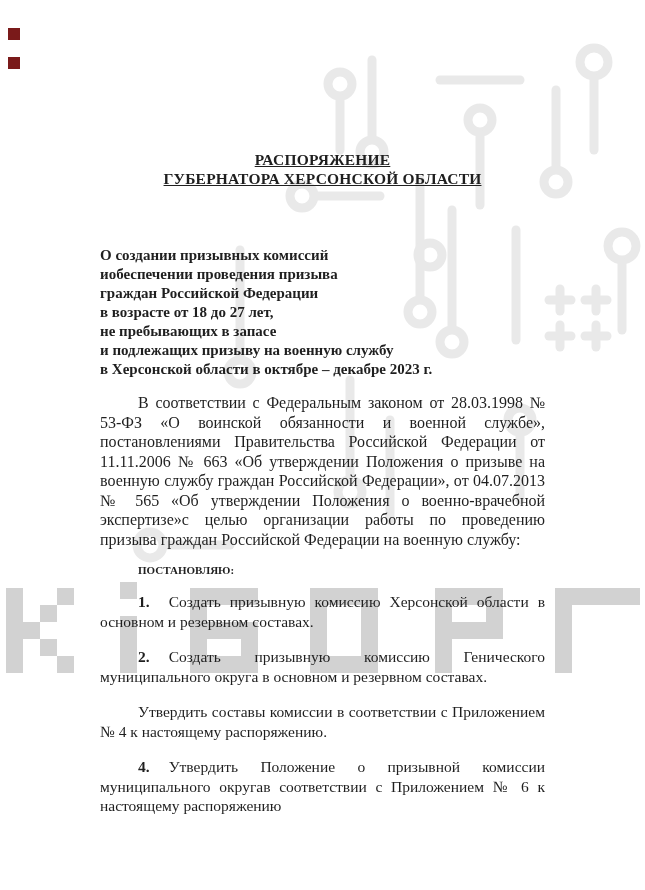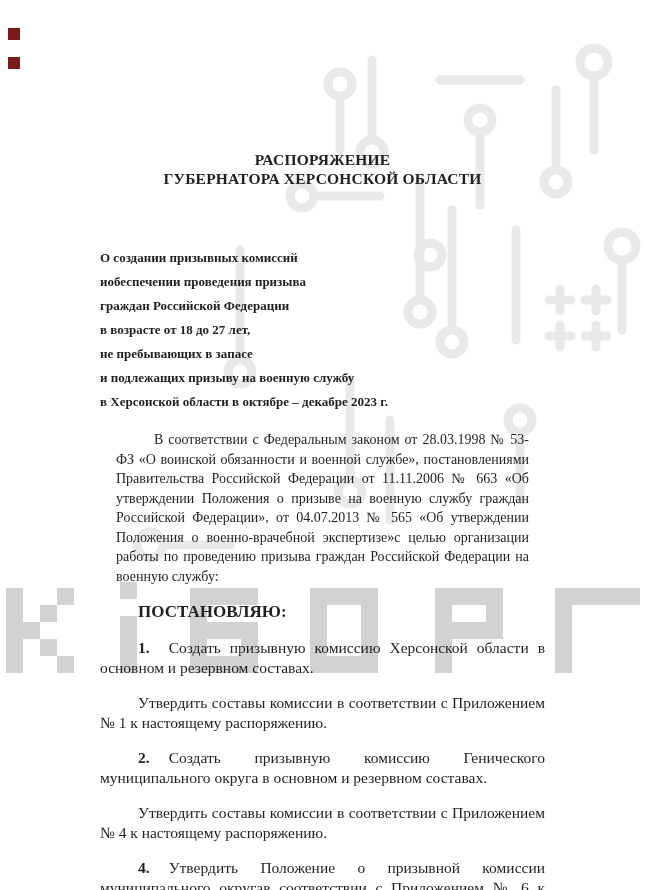--- a/index.html
+++ b/index.html
@@ -18,38 +18,39 @@
     padding:150px 100px 0 100px;
     width:445px;
   }
   .doc-title{
     text-align:center;
     font-weight:bold;
     font-size:15.5px;
     line-height:19px;
     margin:0 0 58px 0;
     letter-spacing:.2px;
+    text-decoration:underline;
   }
   .subject{
     font-weight:bold;
-    font-size:13px;
-    line-height:24px;
+    font-size:15px;
+    line-height:19px;
     white-space:pre-line;
     margin:0 0 14px 0;
   }
   .preamble{
-    font-size:14px;
+    font-size:16px;
     line-height:19.5px;
     text-align:justify;
     text-indent:38px;
-    margin:16px;
+    margin:0;
   }
   .resolve{
     font-weight:bold;
-    font-size:17px;
+    font-size:11px;
     margin:15px 0 7px 0;
     text-indent:38px;
   }
   .para{
     font-size:15.5px;
     line-height:19.5px;
     text-align:justify;
     text-indent:38px;
     margin:16px 0 5px 0;
   }
@@ -159,21 +160,20 @@
 и подлежащих призыву на военную службу
 в Херсонской области в октябре – декабре 2023 г.</p>
 
     <p class="preamble">В соответствии с Федеральным законом от 28.03.1998 № 53-ФЗ «О воинской обязанности и военной службе», постановлениями Правительства Российской Федерации от 11.11.2006 № 663 «Об утверждении Положения о призыве на военную службу граждан Российской Федерации», от 04.07.2013 № 565 «Об утверждении Положения о военно-врачебной экспертизе»с целью организации работы по проведению призыва граждан Российской Федерации на военную службу:</p>
 
     <p class="resolve">ПОСТАНОВЛЯЮ:</p>
 
     <div id="items">
   <p class="para"><b class="num">1.</b><span>Создать призывную комиссию Херсонской области в основном и резервном составах.</span></p>
 
-  <p class="para"><span>Утвердить составы комиссии в соответствии с Приложением № 1 к настоящему распоряжению.</span></p>
 
   <p class="para"><b class="num">2.</b><span>Создать призывную комиссию Генического муниципального округа в основном и резервном составах.</span></p>
 
   <p class="para"><span>Утвердить составы комиссии в соответствии с Приложением № 4 к настоящему распоряжению.</span></p>
 
 
   <p class="para"><b class="num">4.</b><span>Утвердить Положение о призывной комиссии муниципального округав соответствии с Приложением № 6 к настоящему распоряжению</span></p>
 
 </div>
   </div>

